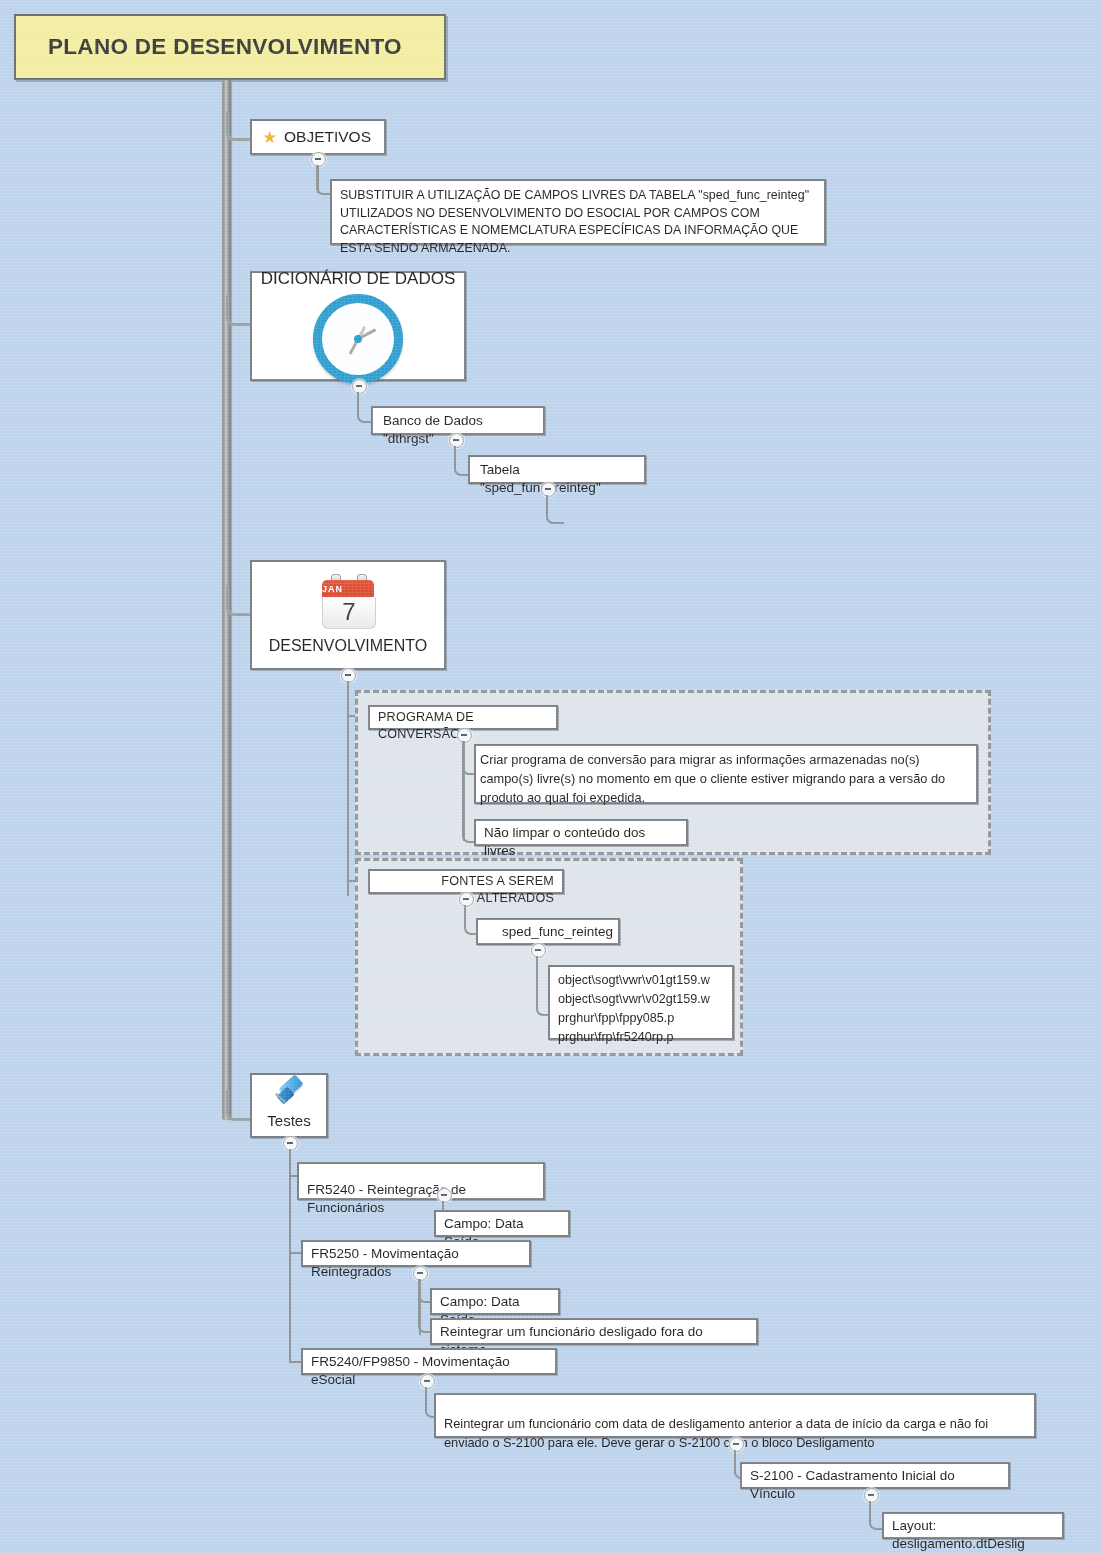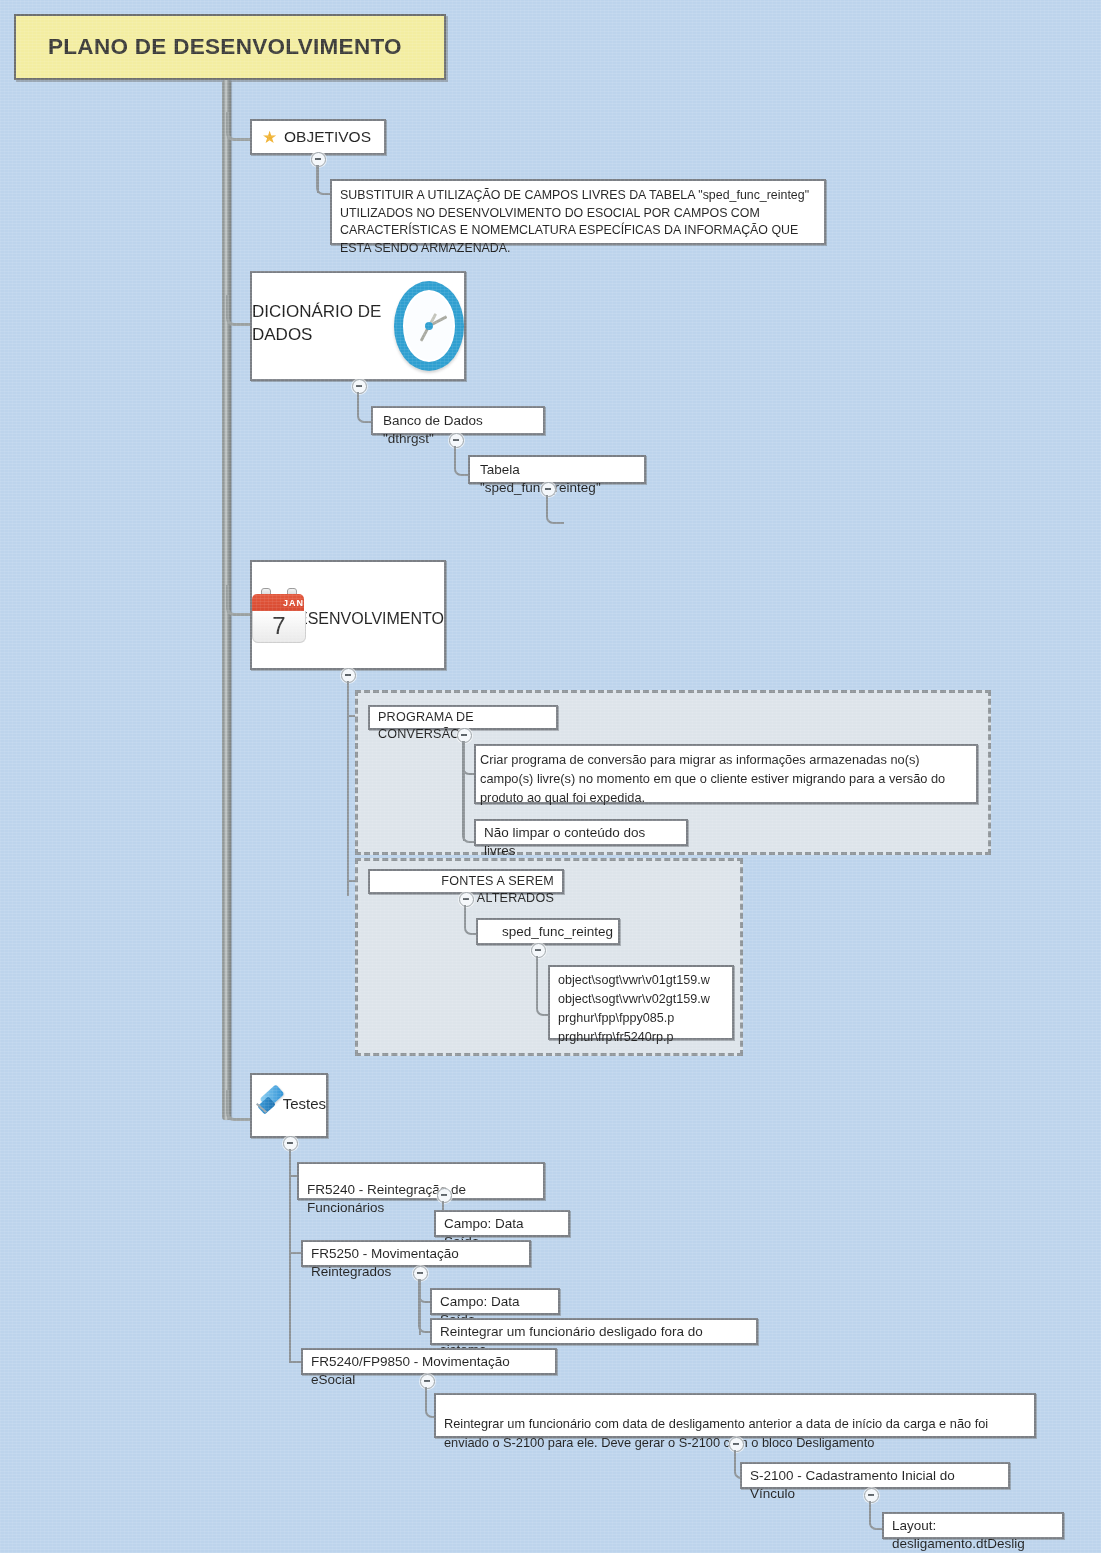--- a/index.html
+++ b/index.html
@@ -95,21 +95,21 @@
   .clock .h1{left:50%;top:50%;width:20px;height:3px;transform:translateY(-50%) rotate(-28deg);}
   .clock .h2{left:50%;top:50%;width:17px;height:3px;transform:translateY(-50%) rotate(118deg);}
   .clock .h3{left:50%;top:50%;width:14px;height:2.5px;transform:translateY(-50%) rotate(-62deg);background:#c3c4bb;}
   .clock .pin{position:absolute;left:50%;top:50%;width:8px;height:8px;margin:-4px 0 0 -4px;border-radius:50%;background:#2f9fd0;}
 
   .cal{position:relative;width:52px;height:54px;}
   .cal .top{
     position:absolute;left:0;top:6px;width:52px;height:17px;
     background:linear-gradient(#e2573c,#d84a31);
     border-radius:5px 5px 0 0;
-    color:#fff;font-size:9px;letter-spacing:1px;text-align:right;line-height:19px;font-weight:bold;
+    color:#fff;font-size:9px;letter-spacing:1px;text-align:left;line-height:19px;font-weight:bold;
   }
   .cal .body{
     position:absolute;left:0;top:23px;width:52px;height:31px;
     background:linear-gradient(#ffffff,#e9e9e9);
     border-radius:0 0 6px 6px;border:1px solid #cfcfcf;border-top:none;
     text-align:center;font-size:24px;line-height:29px;color:#3a3a3a;font-weight:500;
   }
   .cal .ring{position:absolute;top:0;width:8px;height:13px;background:linear-gradient(#f2f2f2,#b8b8b8);border:1px solid #9a9a9a;border-radius:3px;}
   .cal .r1{left:9px;}
   .cal .r2{left:35px;}
@@ -125,21 +125,21 @@
     position:absolute;left:7px;top:11px;width:15px;height:11px;
     background:linear-gradient(135deg,#3f9fdd,#1b6fae);
     border-radius:2px;transform:rotate(-42deg);
   }
   .pin-icon .needle{
     position:absolute;left:3px;top:18px;width:13px;height:2px;
     background:#9aa6ad;transform:rotate(42deg);
   }
 
   .icon-node{
-    display:flex;flex-direction:row;align-items:center;justify-content:center;
+    display:flex;flex-direction:column;align-items:center;justify-content:center;
   }
 </style>
 </head>
 <body>
 
 <div id="canvas">
 
   <div id="root-title">PLANO DE DESENVOLVIMENTO</div>
 
   <div id="trunk"></div>

